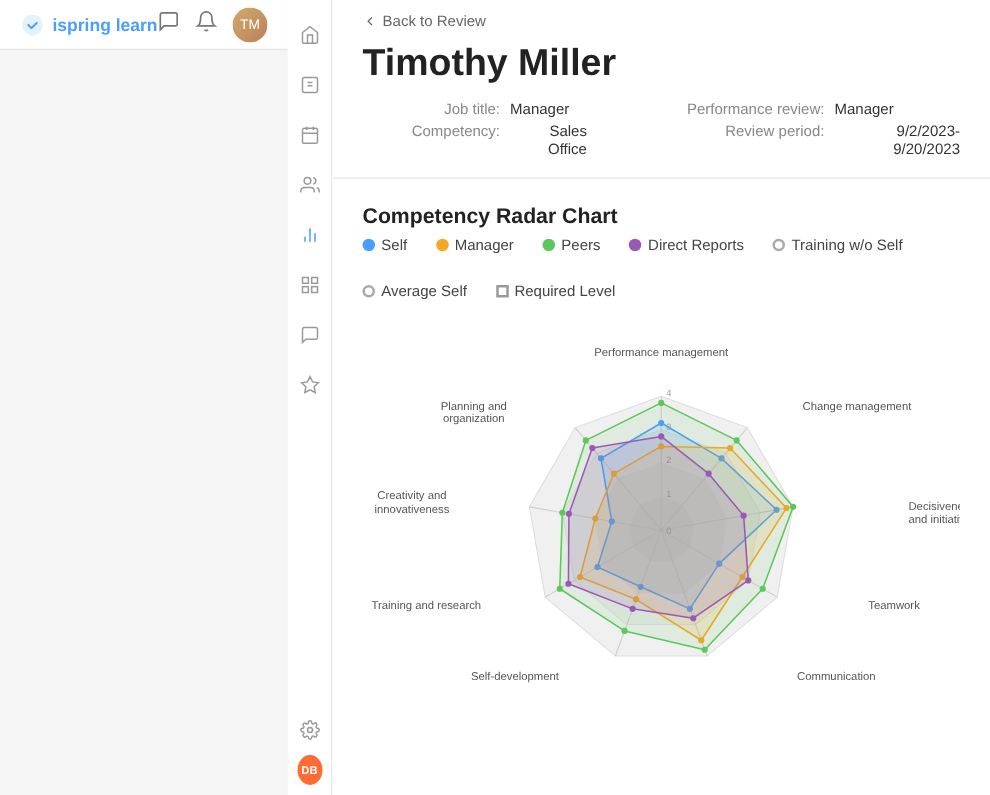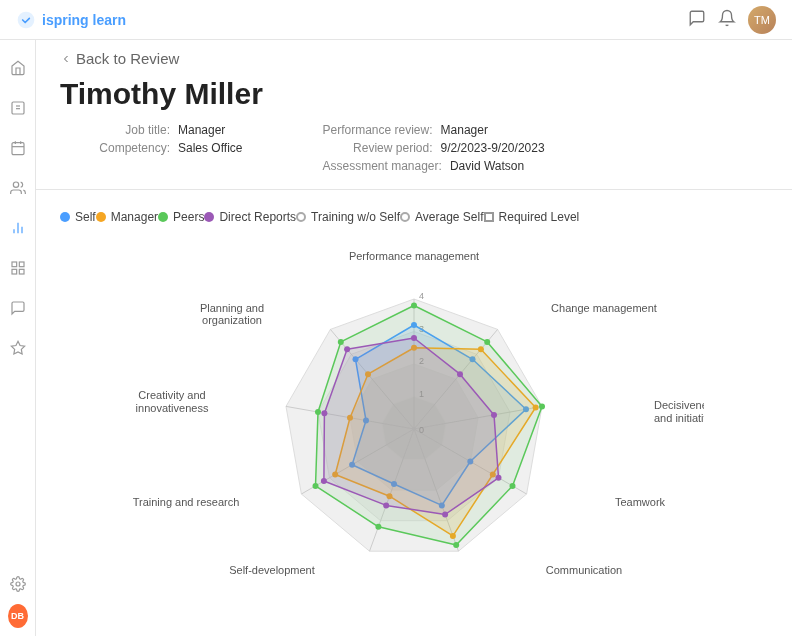--- a/index.html
+++ b/index.html
@@ -110,21 +110,21 @@
       overflow-y: auto;
       background: #fff;
       padding: 0;
     }
 
     .back-link {
       display: flex;
       align-items: center;
       gap: 4px;
       color: #666;
-      font-size: 15px;
+      font-size: 12px;
       padding: 10px 24px 6px;
       cursor: pointer;
       text-decoration: none;
     }
 
     .profile-section {
       padding: 4px 24px 16px;
       border-bottom: 1px solid #e5e5e5;
     }
     .profile-name {
@@ -156,23 +156,22 @@
       font-size: 12px;
       color: #777;
       margin-bottom: 16px;
       max-width: 680px;
     }
 
     
     .legend {
       display: flex;
       align-items: center;
-      gap: 0;
+      gap: 23px;
       flex-wrap: wrap;
-      margin-bottom: 20px;
     }
     .legend-item {
       display: flex;
       align-items: center;
       gap: 5px;
       font-size: 12px;
       color: #444;
       cursor: pointer;
     }
     .legend-dot {
@@ -191,21 +190,21 @@
     .radar-container {
       position: relative;
       display: flex;
       justify-content: center;
       align-items: center;
     }
   </style>
 </head>
 <body>
 
-<div style="display:flex; flex-direction:column; flex:1; overflow:hidden;">
+<div style="display:flex; flex-direction:row; flex:1; overflow:hidden;">
   <div id="topbar">
     <div class="topbar-logo">
       <svg viewBox="0 0 24 24" fill="none">
         <circle cx="12" cy="12" r="10" fill="#4a9eff" opacity="0.15"></circle>
         <path d="M8 12l3 3 5-5" stroke="#4a9eff" stroke-width="2" stroke-linecap="round" stroke-linejoin="round"></path>
       </svg>
       <span>ispring learn</span>
     </div>
     <div class="topbar-actions">
       <div class="topbar-icon">
@@ -320,29 +319,26 @@
           </div>
           <div class="detail-group">
             <div class="detail-row">
               <span class="detail-label">Performance review:</span>
               <span class="detail-value">Manager</span>
             </div>
             <div class="detail-row">
               <span class="detail-label">Review period:</span>
               <span class="detail-value">9/2/2023-9/20/2023</span>
             </div>
-            <div class="detail-row">
-              <span class="detail-label">Assessment manager:</span>
-              <span class="detail-value">David Watson</span>
-            </div>
           </div>
         </div>
       </div>
 
       <div class="chart-section">
+        <div class="chart-title">Competency Radar Chart</div>
 
         <div class="legend">
           <div class="legend-item">
             <div class="legend-dot" style="background:#4a9eff;"></div>
             <span>Self</span>
           </div>
           <div class="legend-item">
             <div class="legend-dot" style="background:#f5a623;"></div>
             <span>Manager</span>
           </div>

